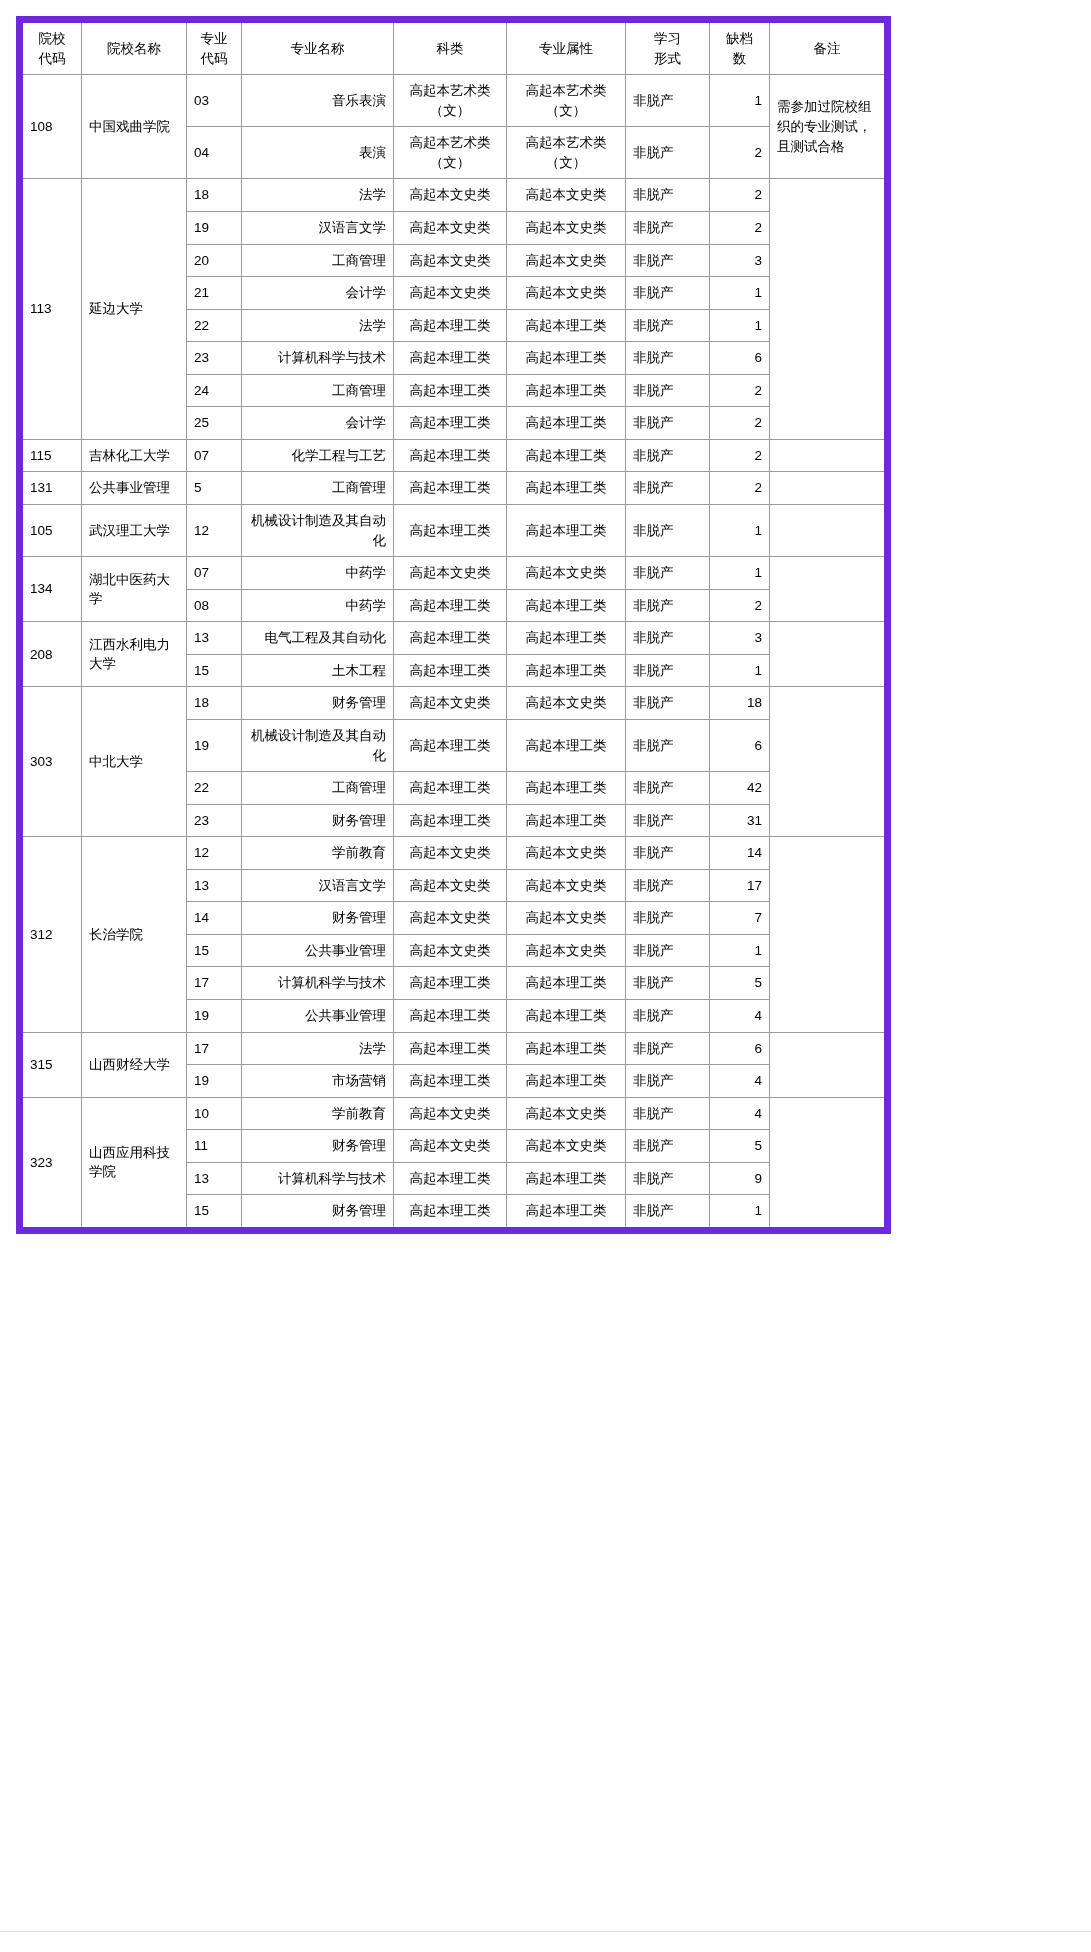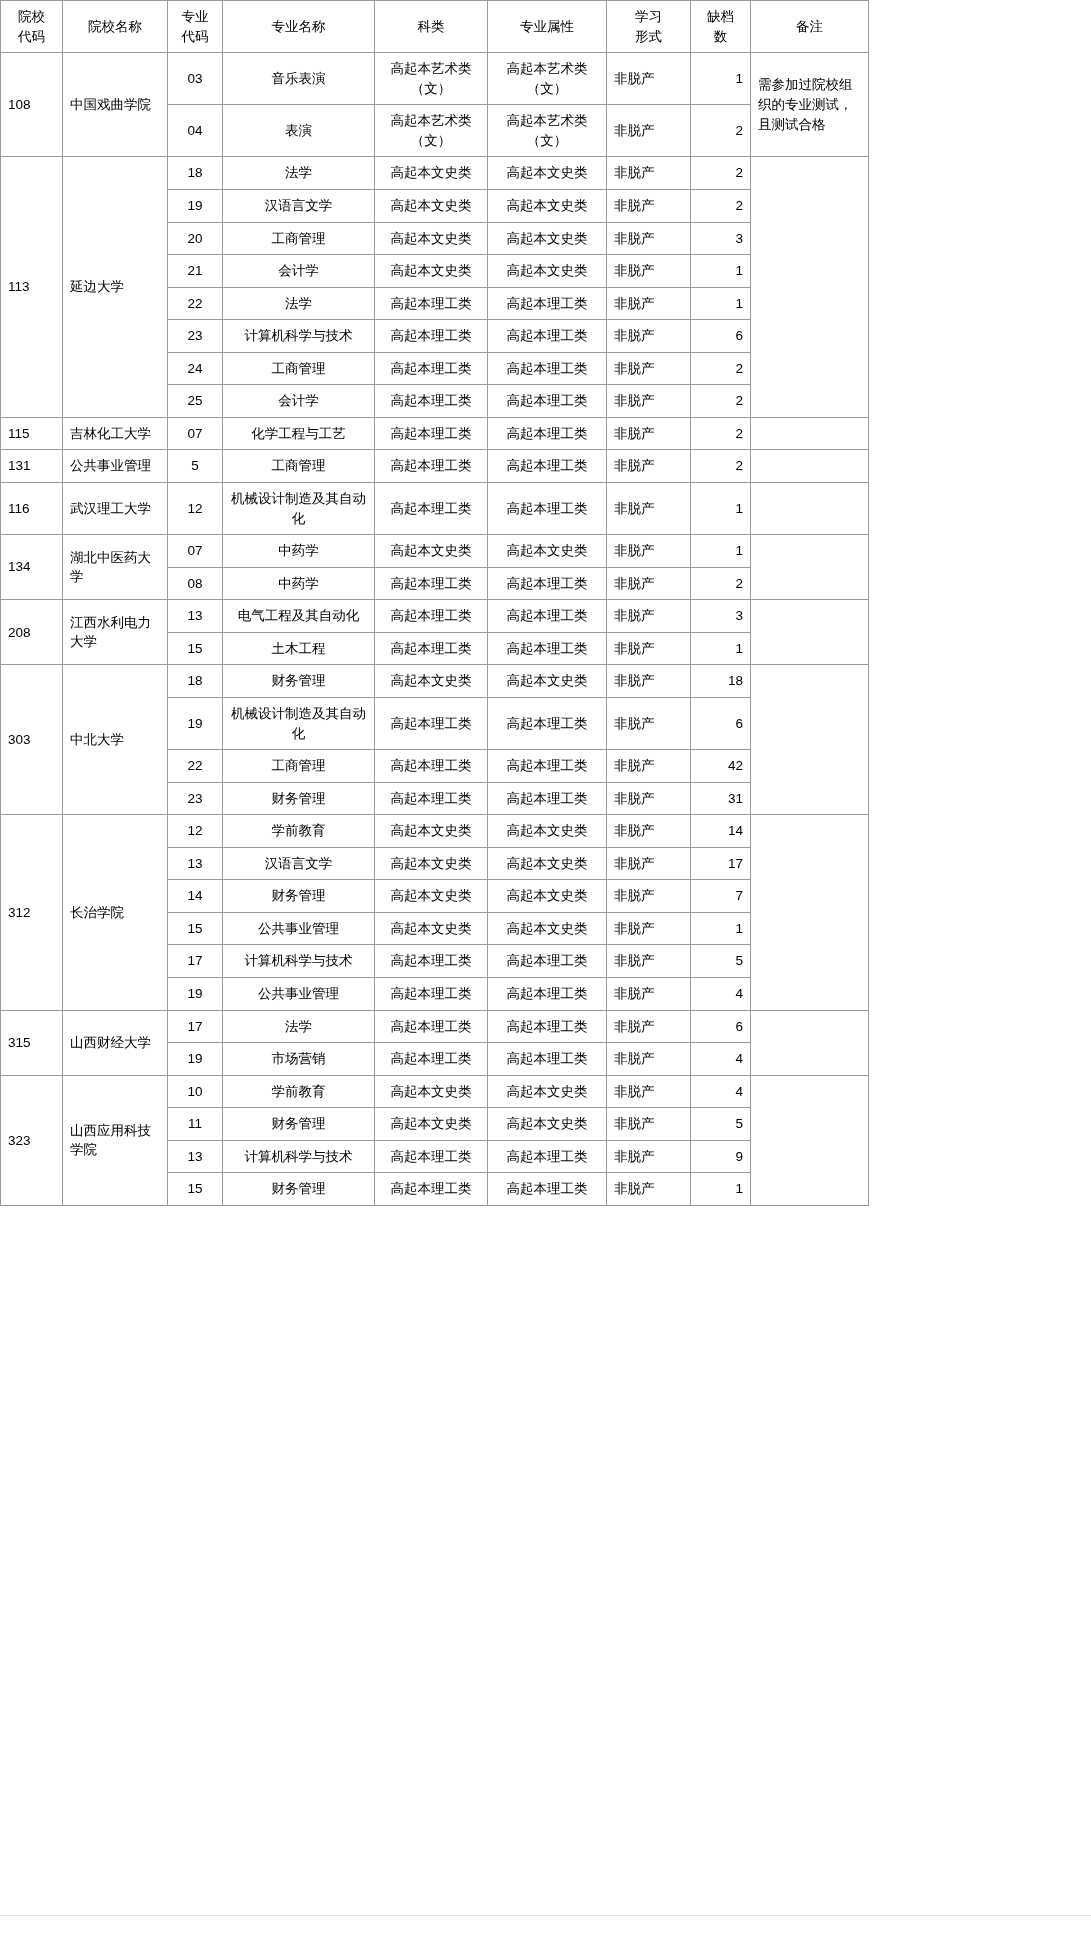--- a/index.html
+++ b/index.html
@@ -11,22 +11,22 @@
   #page {
     width: 1091px;
     min-height: 1952px;
     position: relative;
     background: #ffffff;
   }
   table.grid {
     border-collapse: collapse;
     table-layout: fixed;
     width: 868px;
-    margin: 0;
-    border: 1px solid #6d28d9;
+    margin: 16px;
+    border: 7px solid #6d28d9;
   }
   table.grid td, table.grid th {
     border: 1px solid #9a9a9a;
     font-size: 13.5px;
     color: #000000;
     font-weight: normal;
     padding: 6px 7px;
     line-height: 1.45;
     vertical-align: middle;
     word-break: break-word;
@@ -44,22 +44,22 @@
   col.c2 { width: 55px; }
   col.c3 { width: 152px; }
   col.c4 { width: 113px; }
   col.c5 { width: 119px; }
   col.c6 { width: 84px; }
   col.c7 { width: 60px; }
   col.c8 { width: 118px; }
 
   td.school-code { vertical-align: middle; }
   td.school-name { text-align: left; vertical-align: middle; }
-  td.major-code { text-align: center; }
-  td.major-name { text-align: center; padding-left: 10px; }
+  td.major-code { }
+  td.major-name { text-align: right; padding-left: 10px; }
   td.subject { text-align: center; }
   td.attribute { text-align: center; }
   td.mode { text-align: left; }
   td.count { text-align: right; padding-right: 10px; }
   td.remark { text-align: left; vertical-align: middle; line-height: 1.7; }
 
   
   .footer-rule {
     position: absolute;
     left: 0;
@@ -210,21 +210,21 @@
           <td class="school-name" rowspan="1">公共事业管理</td>
           <td class="major-code">5</td>
           <td class="major-name">工商管理</td>
           <td class="subject">高起本理工类</td>
           <td class="attribute">高起本理工类</td>
           <td class="mode">非脱产</td>
           <td class="count">2</td>
           <td class="remark" rowspan="1"></td>
         </tr>
         <tr>
-          <td class="school-code" rowspan="1">116</td>
+          <td class="school-code" rowspan="1">105</td>
           <td class="school-name" rowspan="1">武汉理工大学</td>
           <td class="major-code">12</td>
           <td class="major-name">机械设计制造及其自动化</td>
           <td class="subject">高起本理工类</td>
           <td class="attribute">高起本理工类</td>
           <td class="mode">非脱产</td>
           <td class="count">1</td>
           <td class="remark" rowspan="1"></td>
         </tr>
         <tr>

